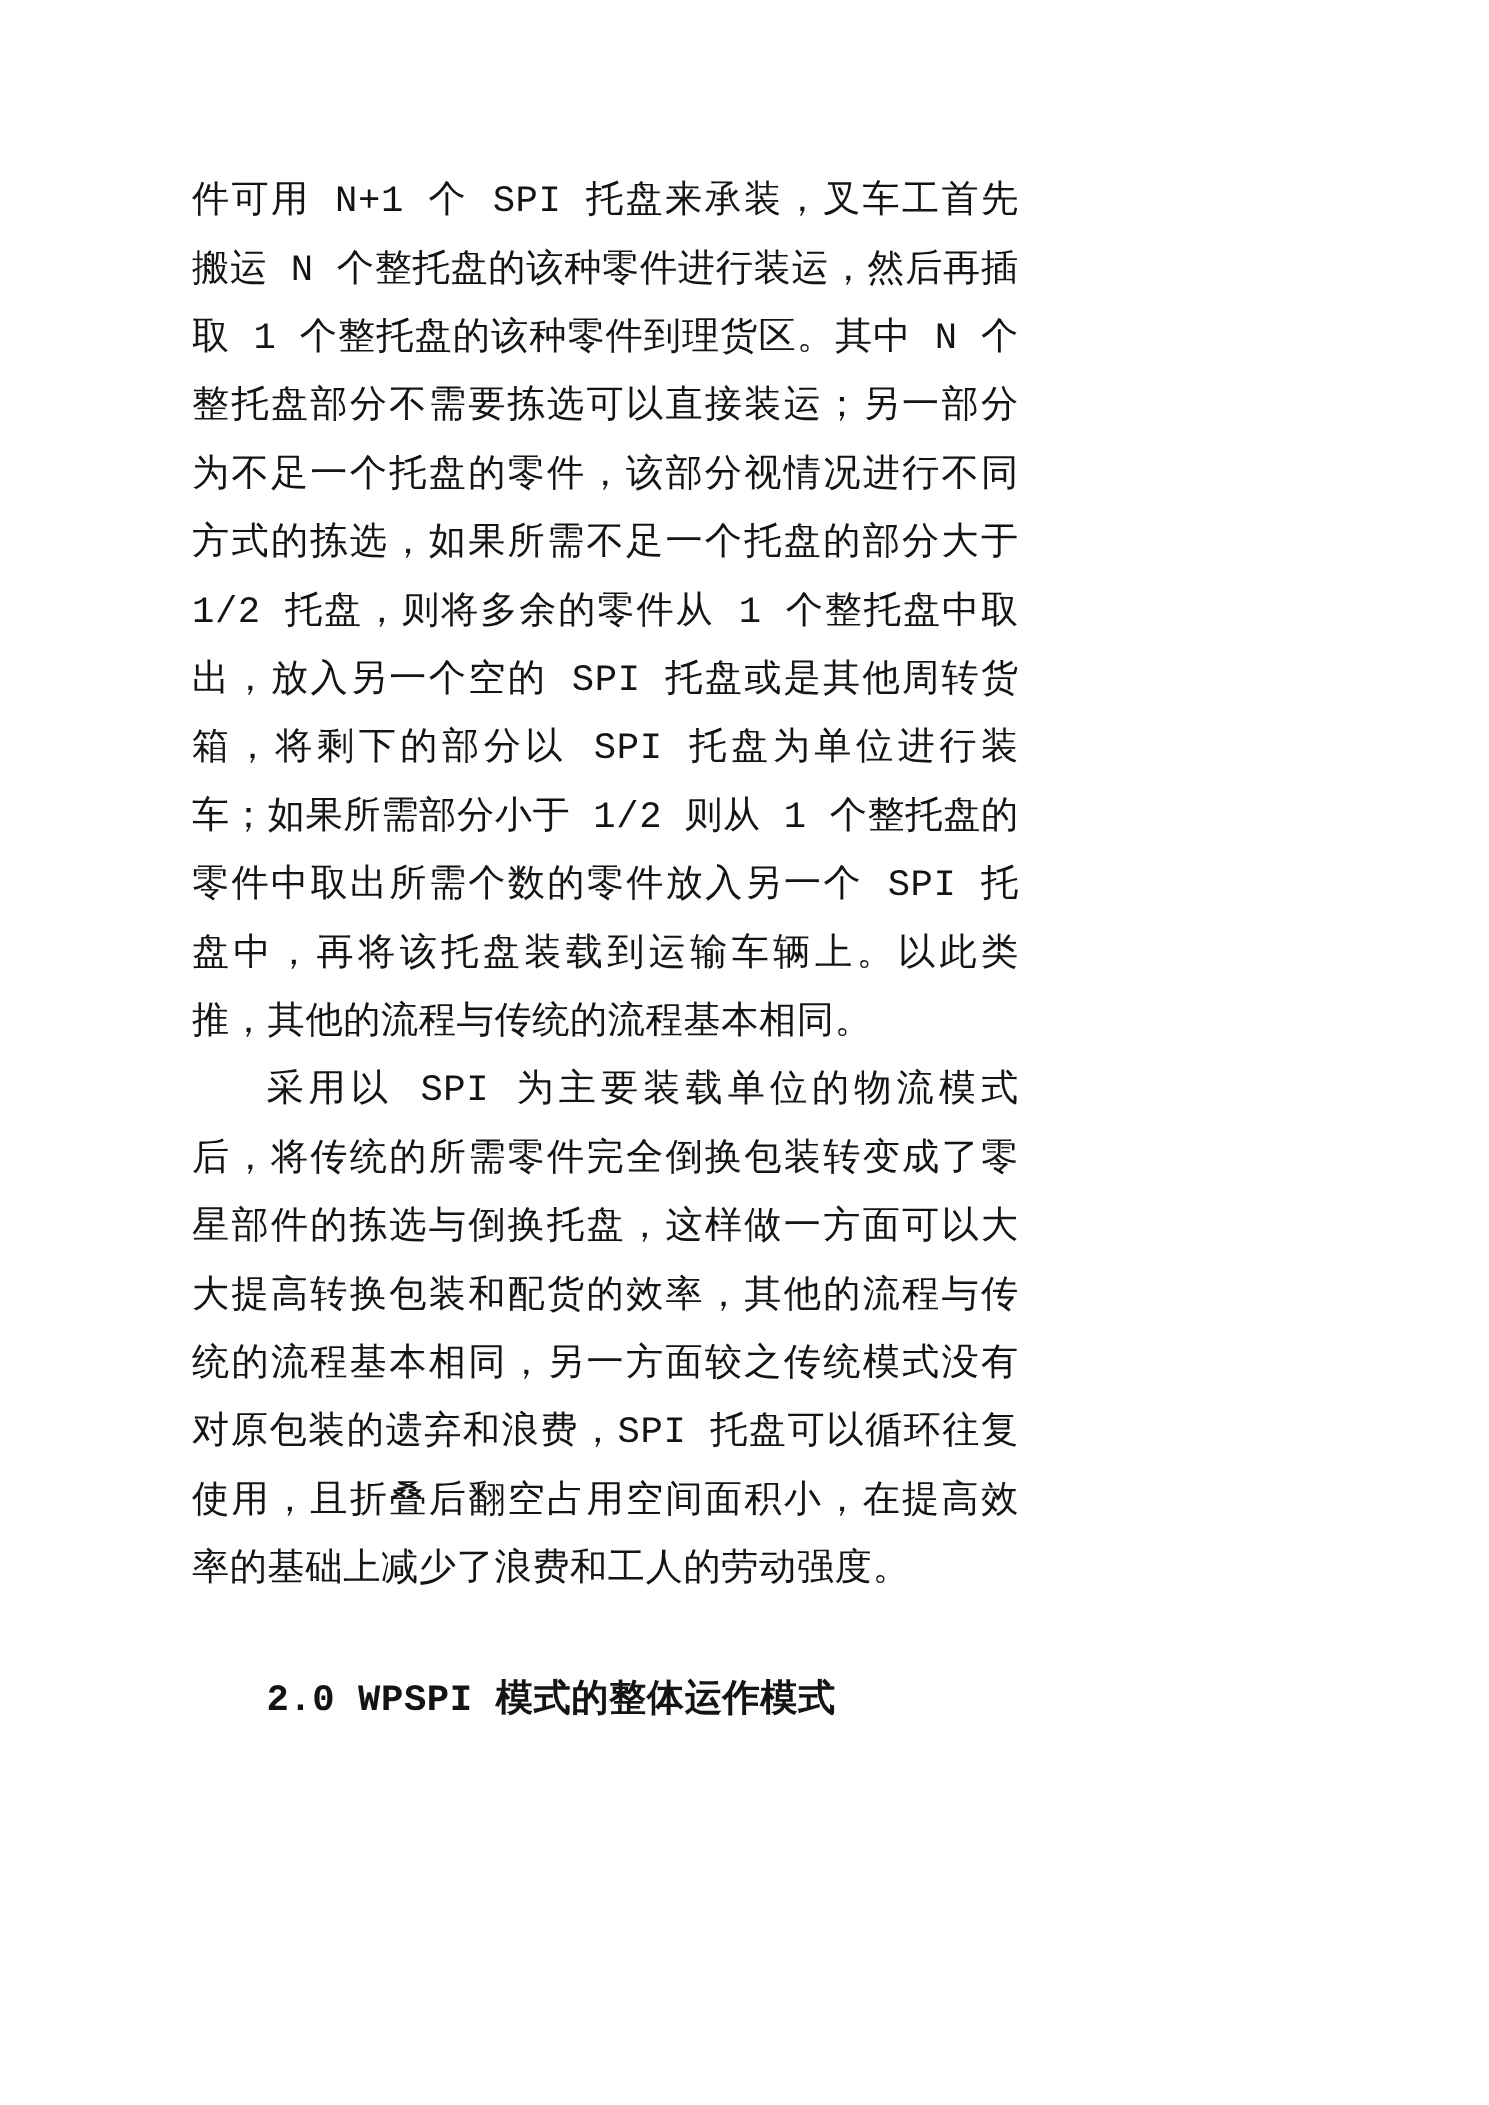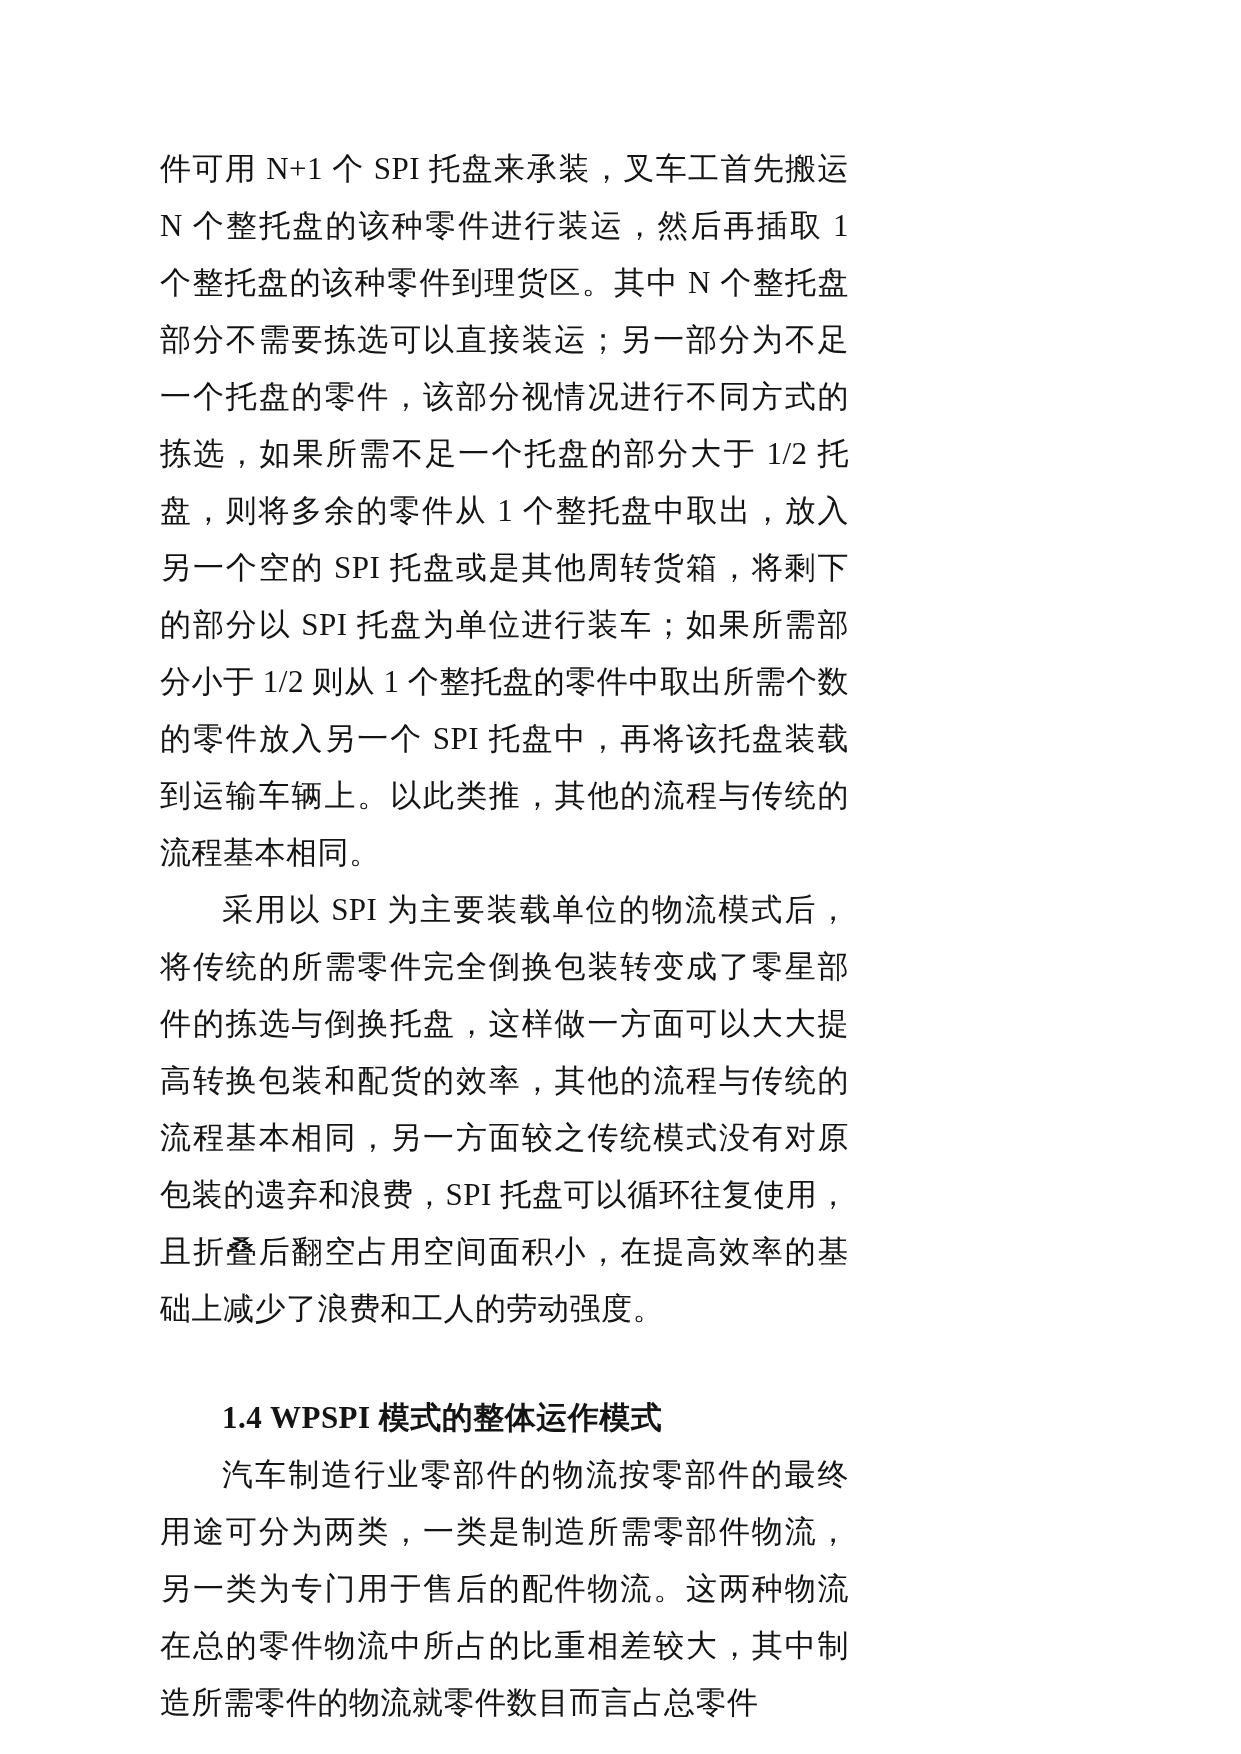--- a/index.html
+++ b/index.html
@@ -7,21 +7,21 @@
     padding: 0;
     background: #ffffff;
   }
   .page {
     position: relative;
     width: 999px;
     height: 1754px;
     background: #ffffff;
     box-sizing: border-box;
     padding: 140px 150px 60px 160px;
-    font-family: Liberation Serif, serif;
+    font-family: Liberation Mono, monospace;
     color: #1a1a1a;
     overflow: hidden;
   }
   .body-text {
     font-size: 31px;
     line-height: 57px;
     text-align: justify;
     text-justify: inter-ideograph;
     letter-spacing: 0.5px;
     margin: 0;
@@ -47,17 +47,16 @@
 </style>
 </head>
 <body>
 
 <div class="page">
 
   <p class="body-text para">件可用 N+1 个 SPI 托盘来承装，叉车工首先搬运 N 个整托盘的该种零件进行装运，然后再插取 1 个整托盘的该种零件到理货区。其中 N 个整托盘部分不需要拣选可以直接装运；另一部分为不足一个托盘的零件，该部分视情况进行不同方式的拣选，如果所需不足一个托盘的部分大于 1/2 托盘，则将多余的零件从 1 个整托盘中取出，放入另一个空的 SPI 托盘或是其他周转货箱，将剩下的部分以 SPI 托盘为单位进行装车；如果所需部分小于 1/2 则从 1 个整托盘的零件中取出所需个数的零件放入另一个 SPI 托盘中，再将该托盘装载到运输车辆上。以此类推，其他的流程与传统的流程基本相同。</p>
 
   <p class="body-text para indent gap-before">采用以 SPI 为主要装载单位的物流模式后，将传统的所需零件完全倒换包装转变成了零星部件的拣选与倒换托盘，这样做一方面可以大大提高转换包装和配货的效率，其他的流程与传统的流程基本相同，另一方面较之传统模式没有对原包装的遗弃和浪费，SPI 托盘可以循环往复使用，且折叠后翻空占用空间面积小，在提高效率的基础上减少了浪费和工人的劳动强度。</p>
 
-  <h2 class="heading">1.4 WPSPI 模式的整体运作模式</h2>
+  <h2 class="heading">2.0 WPSPI 模式的整体运作模式</h2>
 
-  <p class="body-text para indent">汽车制造行业零部件的物流按零部件的最终用途可分为两类，一类是制造所需零部件物流，另一类为专门用于售后的配件物流。这两种物流在总的零件物流中所占的比重相差较大，其中制造所需零件的物流就零件数目而言占总零件</p>
 
 </div>
 
 </body></html>

